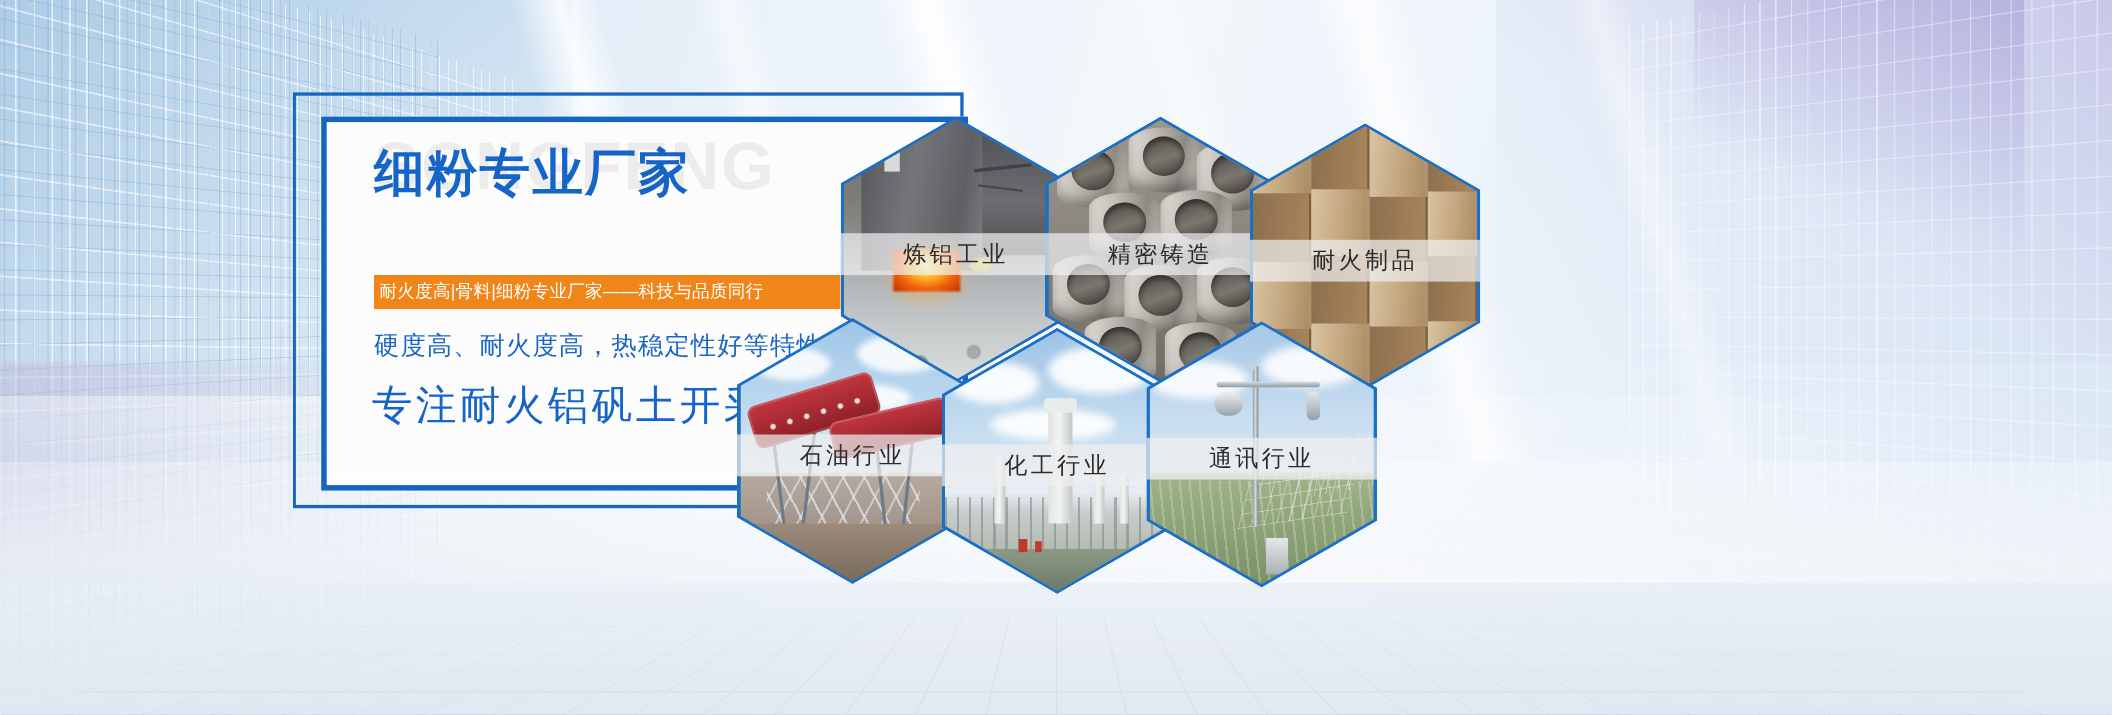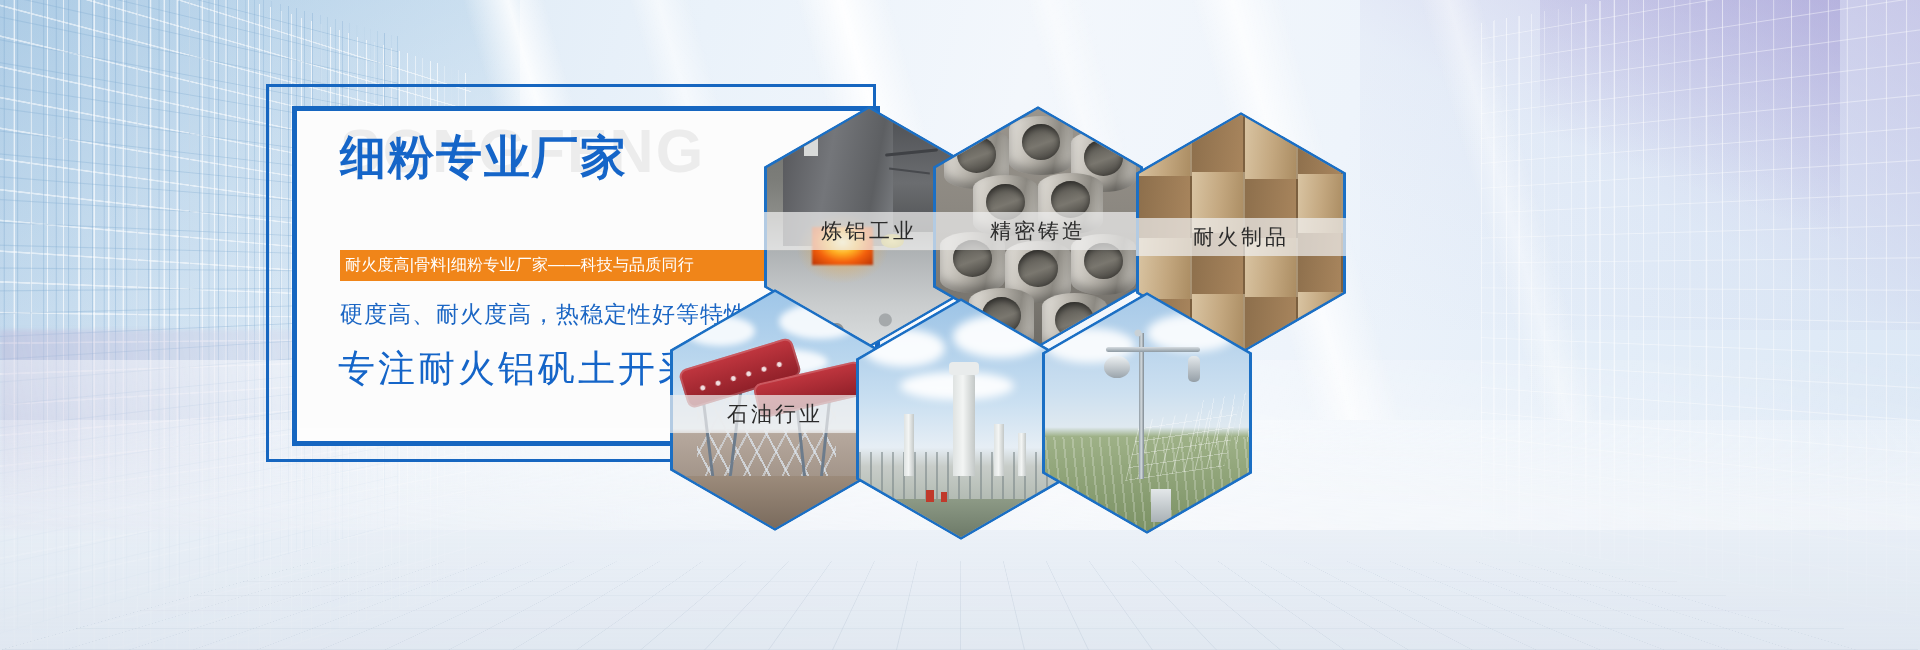--- a/index.html
+++ b/index.html
@@ -349,21 +349,21 @@
           <div class="ground"></div>
             <div class="rubble"></div>
           <div class="glow"></div>
             <div class="molten"></div>
             <div class="yellowpan"></div>
         </div>
       </div>
       <div class="label">炼铝工业</div>
     </div>
 
-    <div class="hex" style="left:173px;top:20px;">
+    <div class="hex" style="left:190px;top:20px;">
       <div class="frame"></div>
       <div class="photo">
         <div class="ph ph-cast">
           <div class="cyl c1"></div>
             <div class="cyl c2"></div>
             <div class="cyl c3"></div>
           <div class="cyl c4"></div>
             <div class="cyl c5"></div>
             <div class="cyl c6"></div>
           <div class="cyl c7"></div>
@@ -439,35 +439,37 @@
           <div class="plant"></div>
           <div class="stack s2"></div>
             <div class="stack s3"></div>
             <div class="stack s4"></div>
           <div class="stack s1"></div>
           <div class="ground"></div>
             <div class="red"></div>
             <div class="red2"></div>
         </div>
       </div>
+      <div class="label">化工行业</div>
     </div>
 
     <div class="hex" style="left:282px;top:206px;">
       <div class="frame"></div>
       <div class="photo">
         <div class="ph ph-comm">
           <div class="cloud cl1"></div>
             <div class="cloud cl2"></div>
           <div class="field"></div>
           <div class="panel2"></div>
             <div class="panel"></div>
           <div class="mast"></div>
             <div class="boom"></div>
           <div class="cam"></div>
             <div class="cam2"></div>
             <div class="anemo"></div>
           <div class="box"></div>
         </div>
       </div>
+      <div class="label">通讯行业</div>
     </div>
 
   </div>
 </div>
 
 </body></html>

